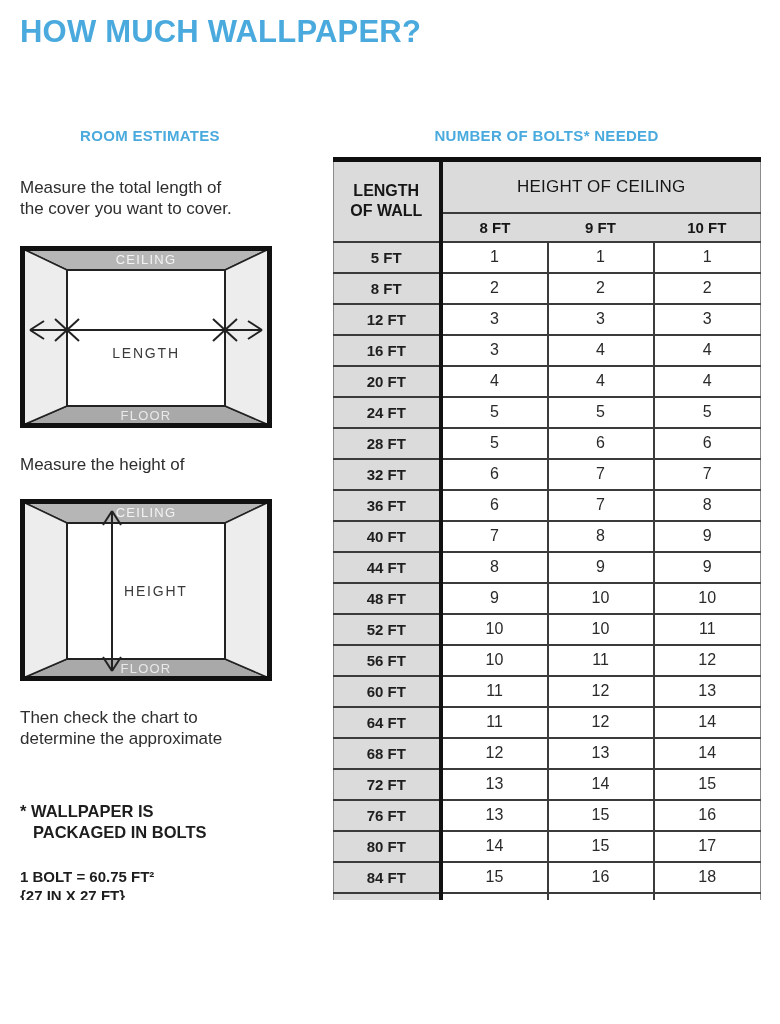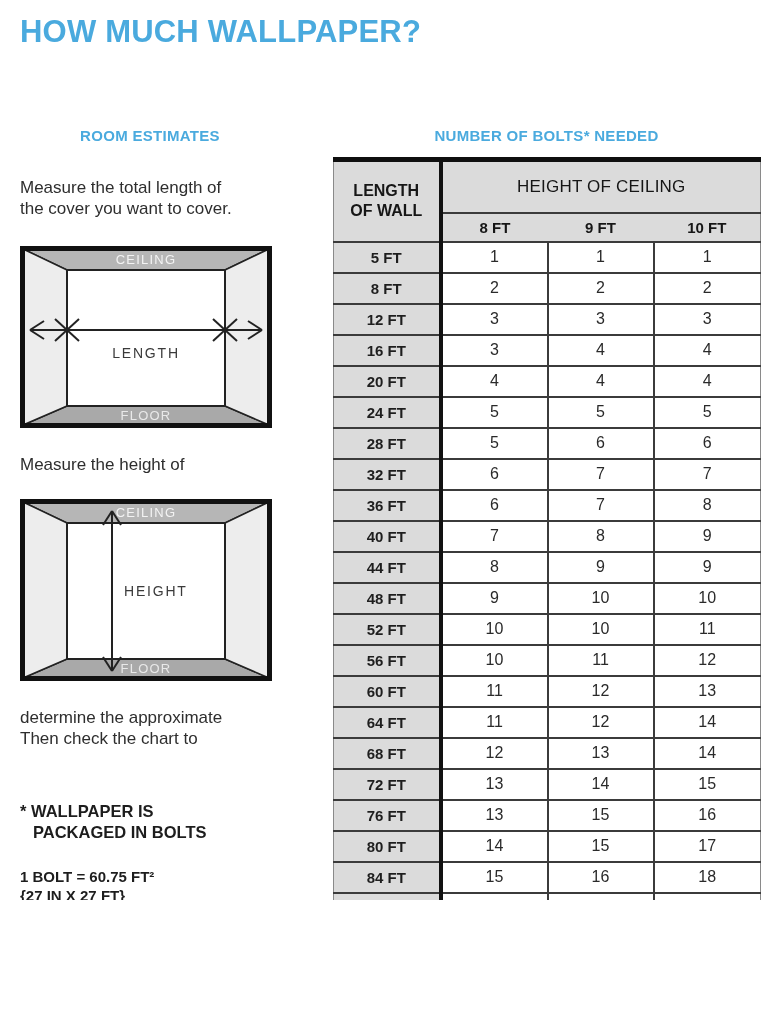--- a/index.html
+++ b/index.html
@@ -121,22 +121,22 @@
           <line x1="92" y1="12" x2="101" y2="26"></line>
         <line x1="92" y1="172" x2="83" y2="158"></line>
           <line x1="92" y1="172" x2="101" y2="158"></line>
       </g>
       <text class="svg-band-label" x="126" y="18" text-anchor="middle">CEILING</text>
       <text class="svg-dim-label" x="104" y="97">HEIGHT</text>
       <text class="svg-band-label svg-floor-label" x="126" y="174" text-anchor="middle">FLOOR</text>
     </svg>
 
     <div class="instruction p3">
+      <div>Then check the chart to</div>
       <div>determine the approximate</div>
-      <div>Then check the chart to</div>
     </div>
 
     <div class="footnote">
       <div>* WALLPAPER IS</div>
       <div class="indent">PACKAGED IN BOLTS</div>
     </div>
 
     <div class="bolt-info">
       <div>1 BOLT = 60.75 FT²</div>
       <div>{27 IN X 27 FT}</div>

